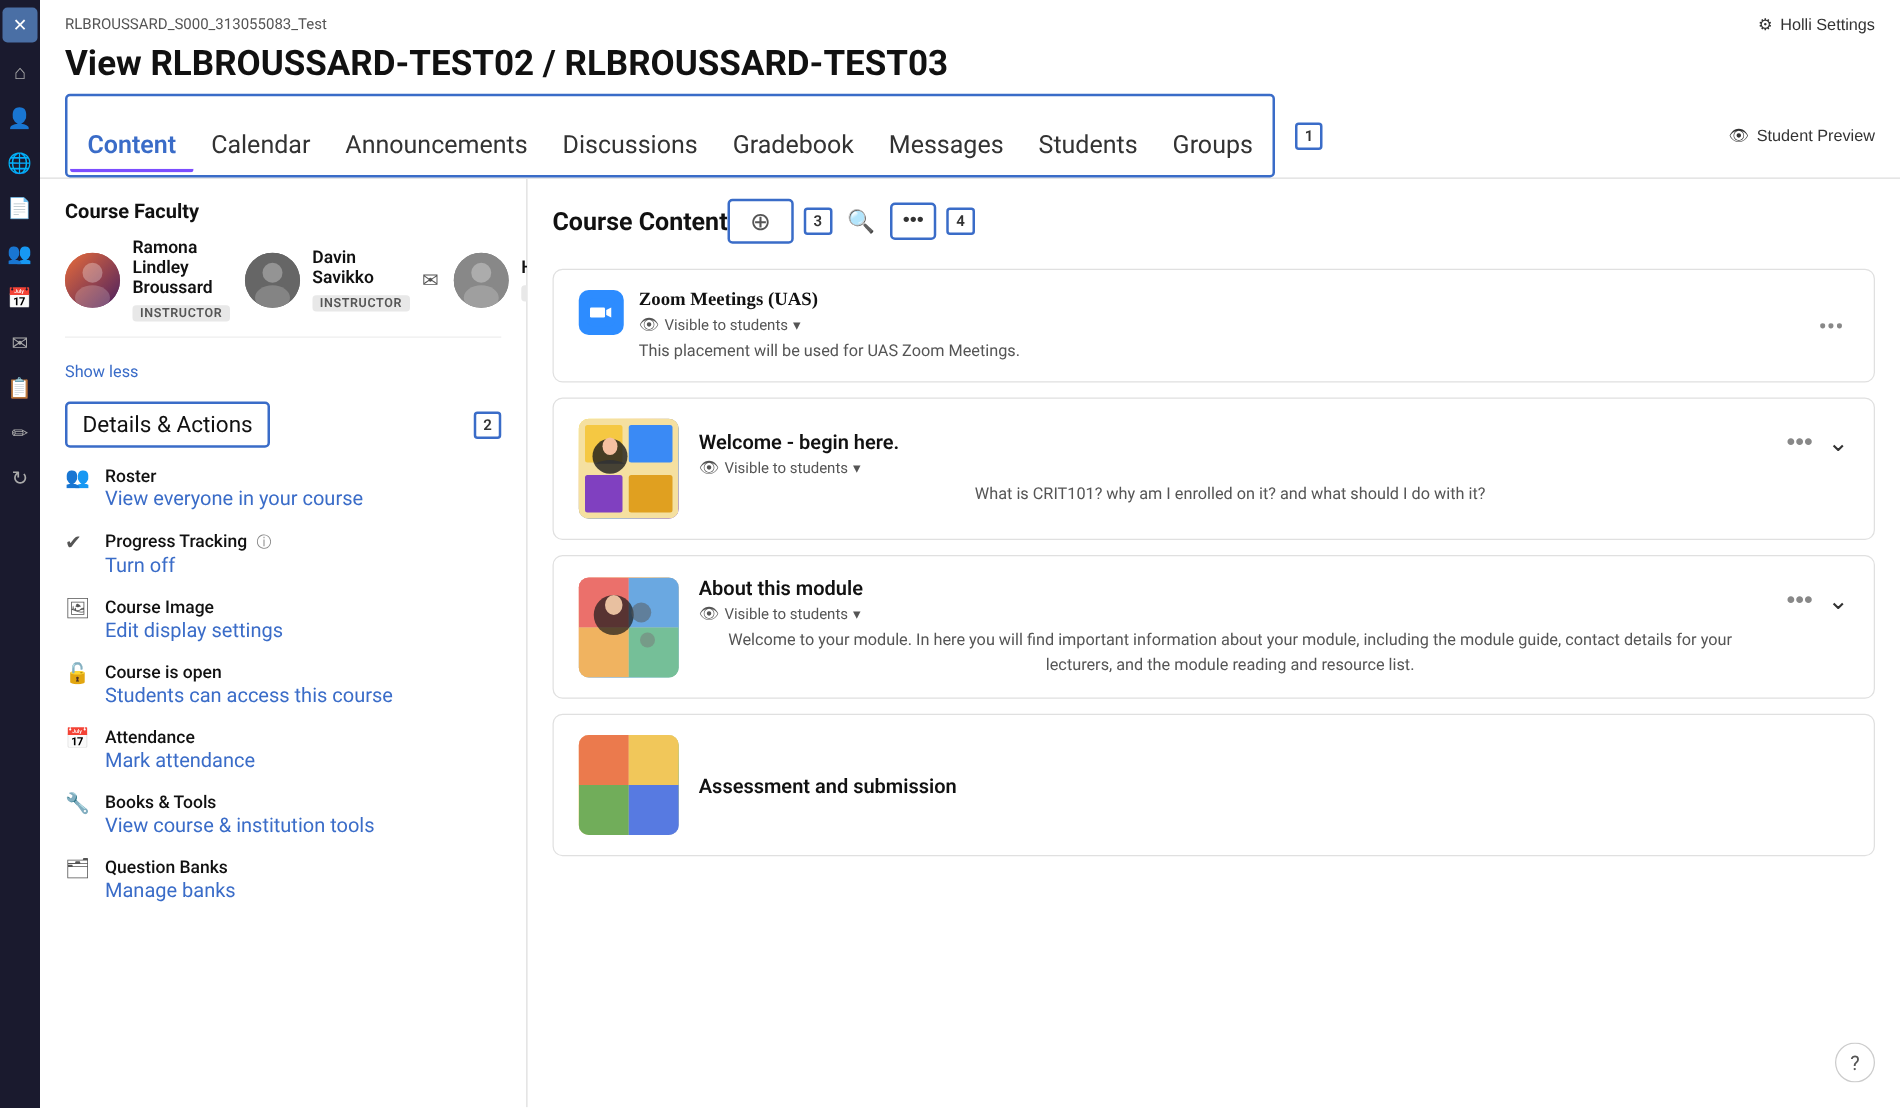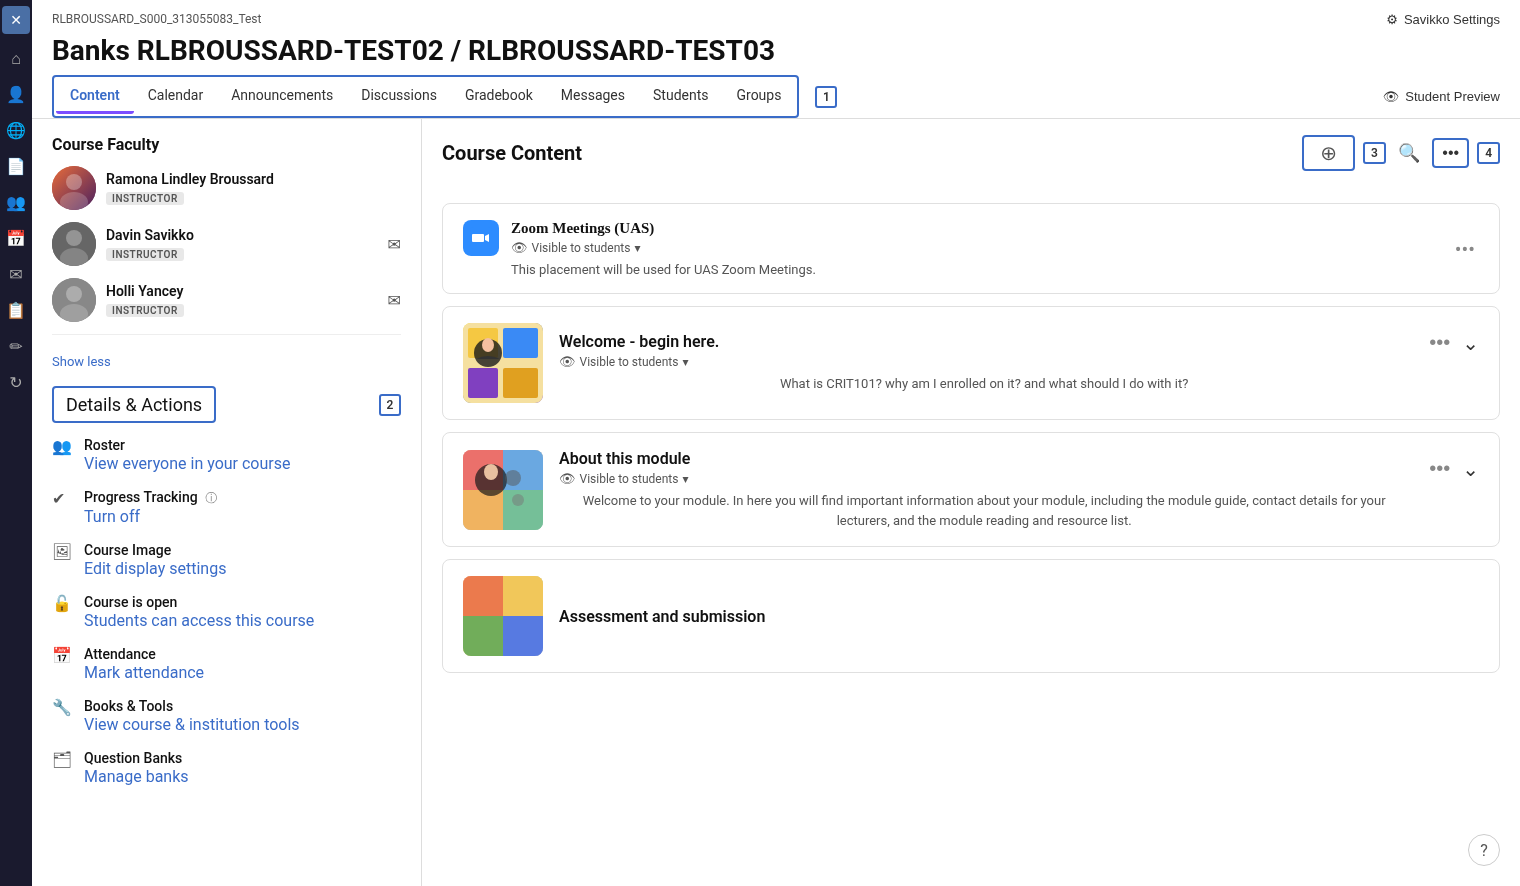--- a/index.html
+++ b/index.html
@@ -87,25 +87,26 @@
     }
     .nav-tabs {
       display: flex;
       gap: 0;
       border: 2px solid #3a6cc8;
       border-radius: 4px;
       padding: 2px;
     }
     .nav-tab {
       padding: 8px 14px;
-      font-size: 14px;
+      font-size: 20px;
       color: #333;
       cursor: pointer;
       border-radius: 3px;
       white-space: nowrap;
+      margin-top: 16px;
     }
     .nav-tab.active {
       color: #3a6cc8;
       font-weight: 600;
       border-bottom: 3px solid #7c4dff;
     }
     .nav-badge {
       display: inline-flex;
       align-items: center;
       justify-content: center;
@@ -144,21 +145,21 @@
       padding: 16px 20px;
     }
     .panel-section-title {
       font-size: 16px;
       font-weight: 700;
       color: #111;
       margin-bottom: 12px;
     }
     .faculty-list {
       display: flex;
-      flex-direction: column;
+      flex-direction: row;
       gap: 12px;
       padding-bottom: 12px;
       border-bottom: 1px solid #eee;
       margin-bottom: 16px;
     }
     .faculty-item {
       display: flex;
       align-items: center;
       gap: 10px;
     }
@@ -263,22 +264,21 @@
 
     
     .right-panel {
       flex: 1;
       overflow-y: auto;
       padding: 16px 20px;
     }
     .course-content-header {
       display: flex;
       align-items: center;
-      justify-content: space-between;
-      margin-bottom: 32px;
+      margin-bottom: 20px;
     }
     .course-content-title {
       font-size: 20px;
       font-weight: 700;
       color: #111;
     }
     .header-actions {
       display: flex;
       align-items: center;
       gap: 8px;
@@ -463,25 +463,25 @@
   <div class="sidebar-icon">✏</div>
   <div class="sidebar-icon">↻</div>
 </div>
 
 <div class="main-wrapper">
 
   <div class="top-bar">
     <span class="breadcrumb">RLBROUSSARD_S000_313055083_Test</span>
     <button class="course-settings-btn">
       <span>⚙</span>
-      <span>Savikko Settings</span>
+      <span>Holli Settings</span>
     </button>
   </div>
 
-  <div class="page-title">Banks RLBROUSSARD-TEST02 / RLBROUSSARD-TEST03</div>
+  <div class="page-title">View RLBROUSSARD-TEST02 / RLBROUSSARD-TEST03</div>
 
   <div class="nav-tabs-wrapper">
     <div style="display:flex;align-items:center;gap:8px;">
       <div class="nav-tabs">
         <div class="nav-tab active">Content</div>
         <div class="nav-tab">Calendar</div>
         <div class="nav-tab">Announcements</div>
         <div class="nav-tab">Discussions</div>
         <div class="nav-tab">Gradebook</div>
         <div class="nav-tab">Messages</div>

